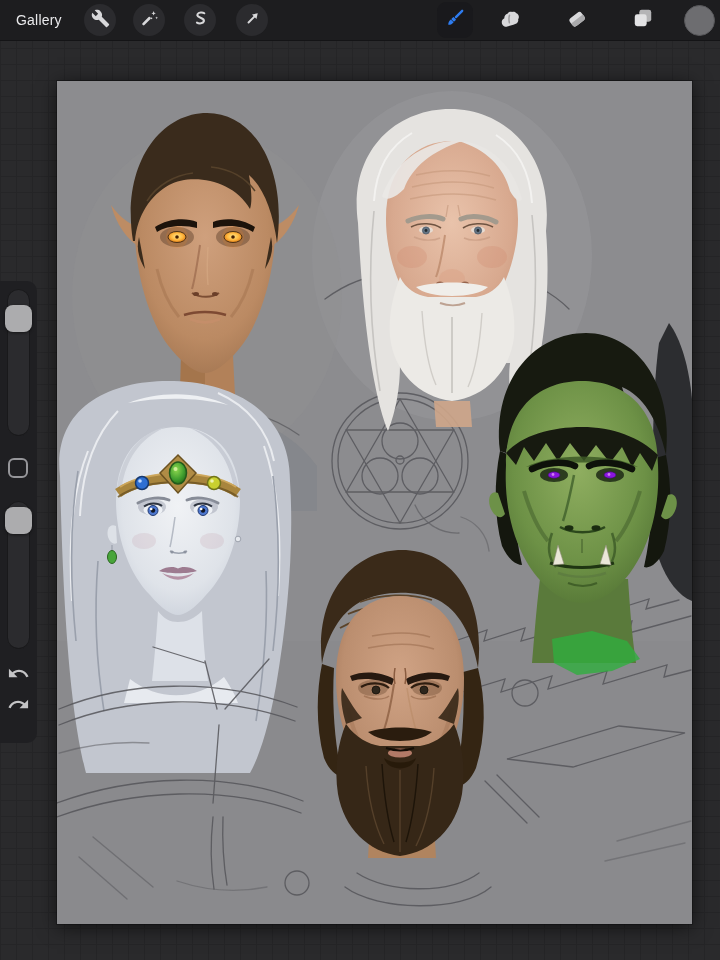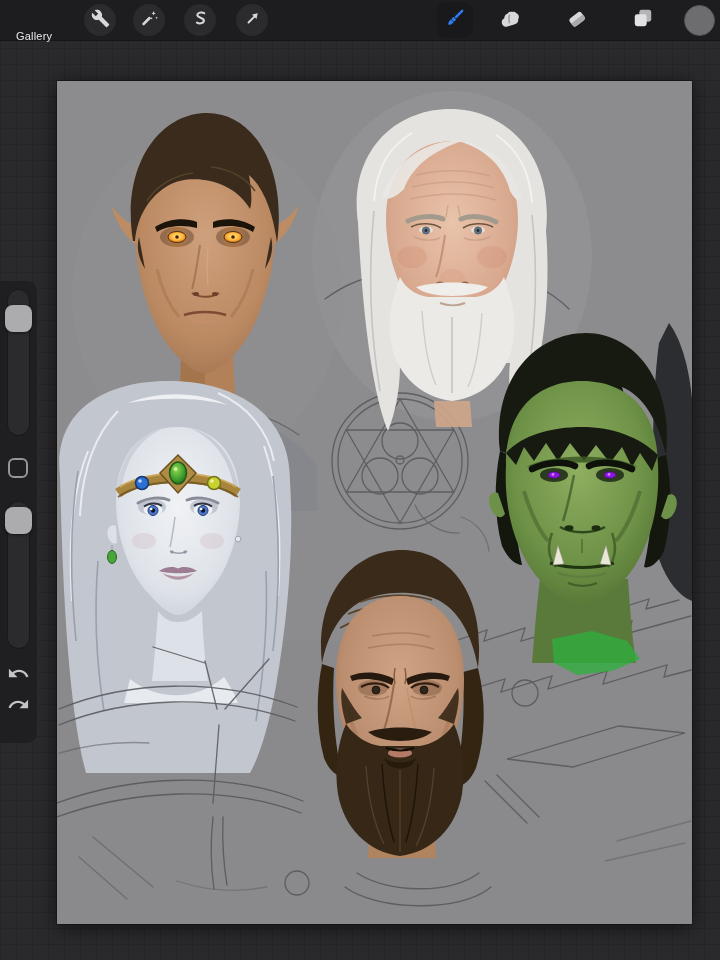--- a/index.html
+++ b/index.html
@@ -7,22 +7,22 @@
     position:relative;width:720px;height:960px;overflow:hidden;
     background-color:#2a2a2c;
     background-image:linear-gradient(#252527 1px,transparent 1px),
                      linear-gradient(90deg,#252527 1px,transparent 1px);
     background-size:16px 16px;
     font-family:"Liberation Sans",sans-serif;
   }
   
   .topbar{position:absolute;top:0;left:0;width:720px;height:40px;background:#1d1d1f;
           border-bottom:1px solid #141416;z-index:20;}
-  .gallery{position:absolute;left:16px;top:16px;height:40px;line-height:40px;color:#e9e9eb;
-           font-size:11px;letter-spacing:.2px;cursor:default;}
+  .gallery{position:absolute;left:16px;top:0;height:40px;line-height:40px;color:#e9e9eb;
+           font-size:14px;letter-spacing:.2px;cursor:default;}
   .cbtn{position:absolute;top:4px;width:32px;height:32px;border-radius:50%;background:#2b2b2e;
         display:flex;align-items:center;justify-content:center;}
   .pbtn{position:absolute;top:7px;width:26px;height:26px;display:flex;align-items:center;justify-content:center;}
   .selbg{position:absolute;top:2px;width:36px;height:36px;border-radius:9px;background:#19191c;}
   .colorbtn{position:absolute;top:5px;width:31px;height:31px;border-radius:50%;background:#6d6d70;
             border:1px solid #57575a;box-sizing:border-box;}
   
   .sidebar{position:absolute;left:0;top:281px;width:37px;height:462px;background:#1f1f22;
            border-radius:0 10px 10px 0;z-index:15;}
   .track{position:absolute;left:7px;width:23px;background:#2b2b2e;border-radius:12px;

